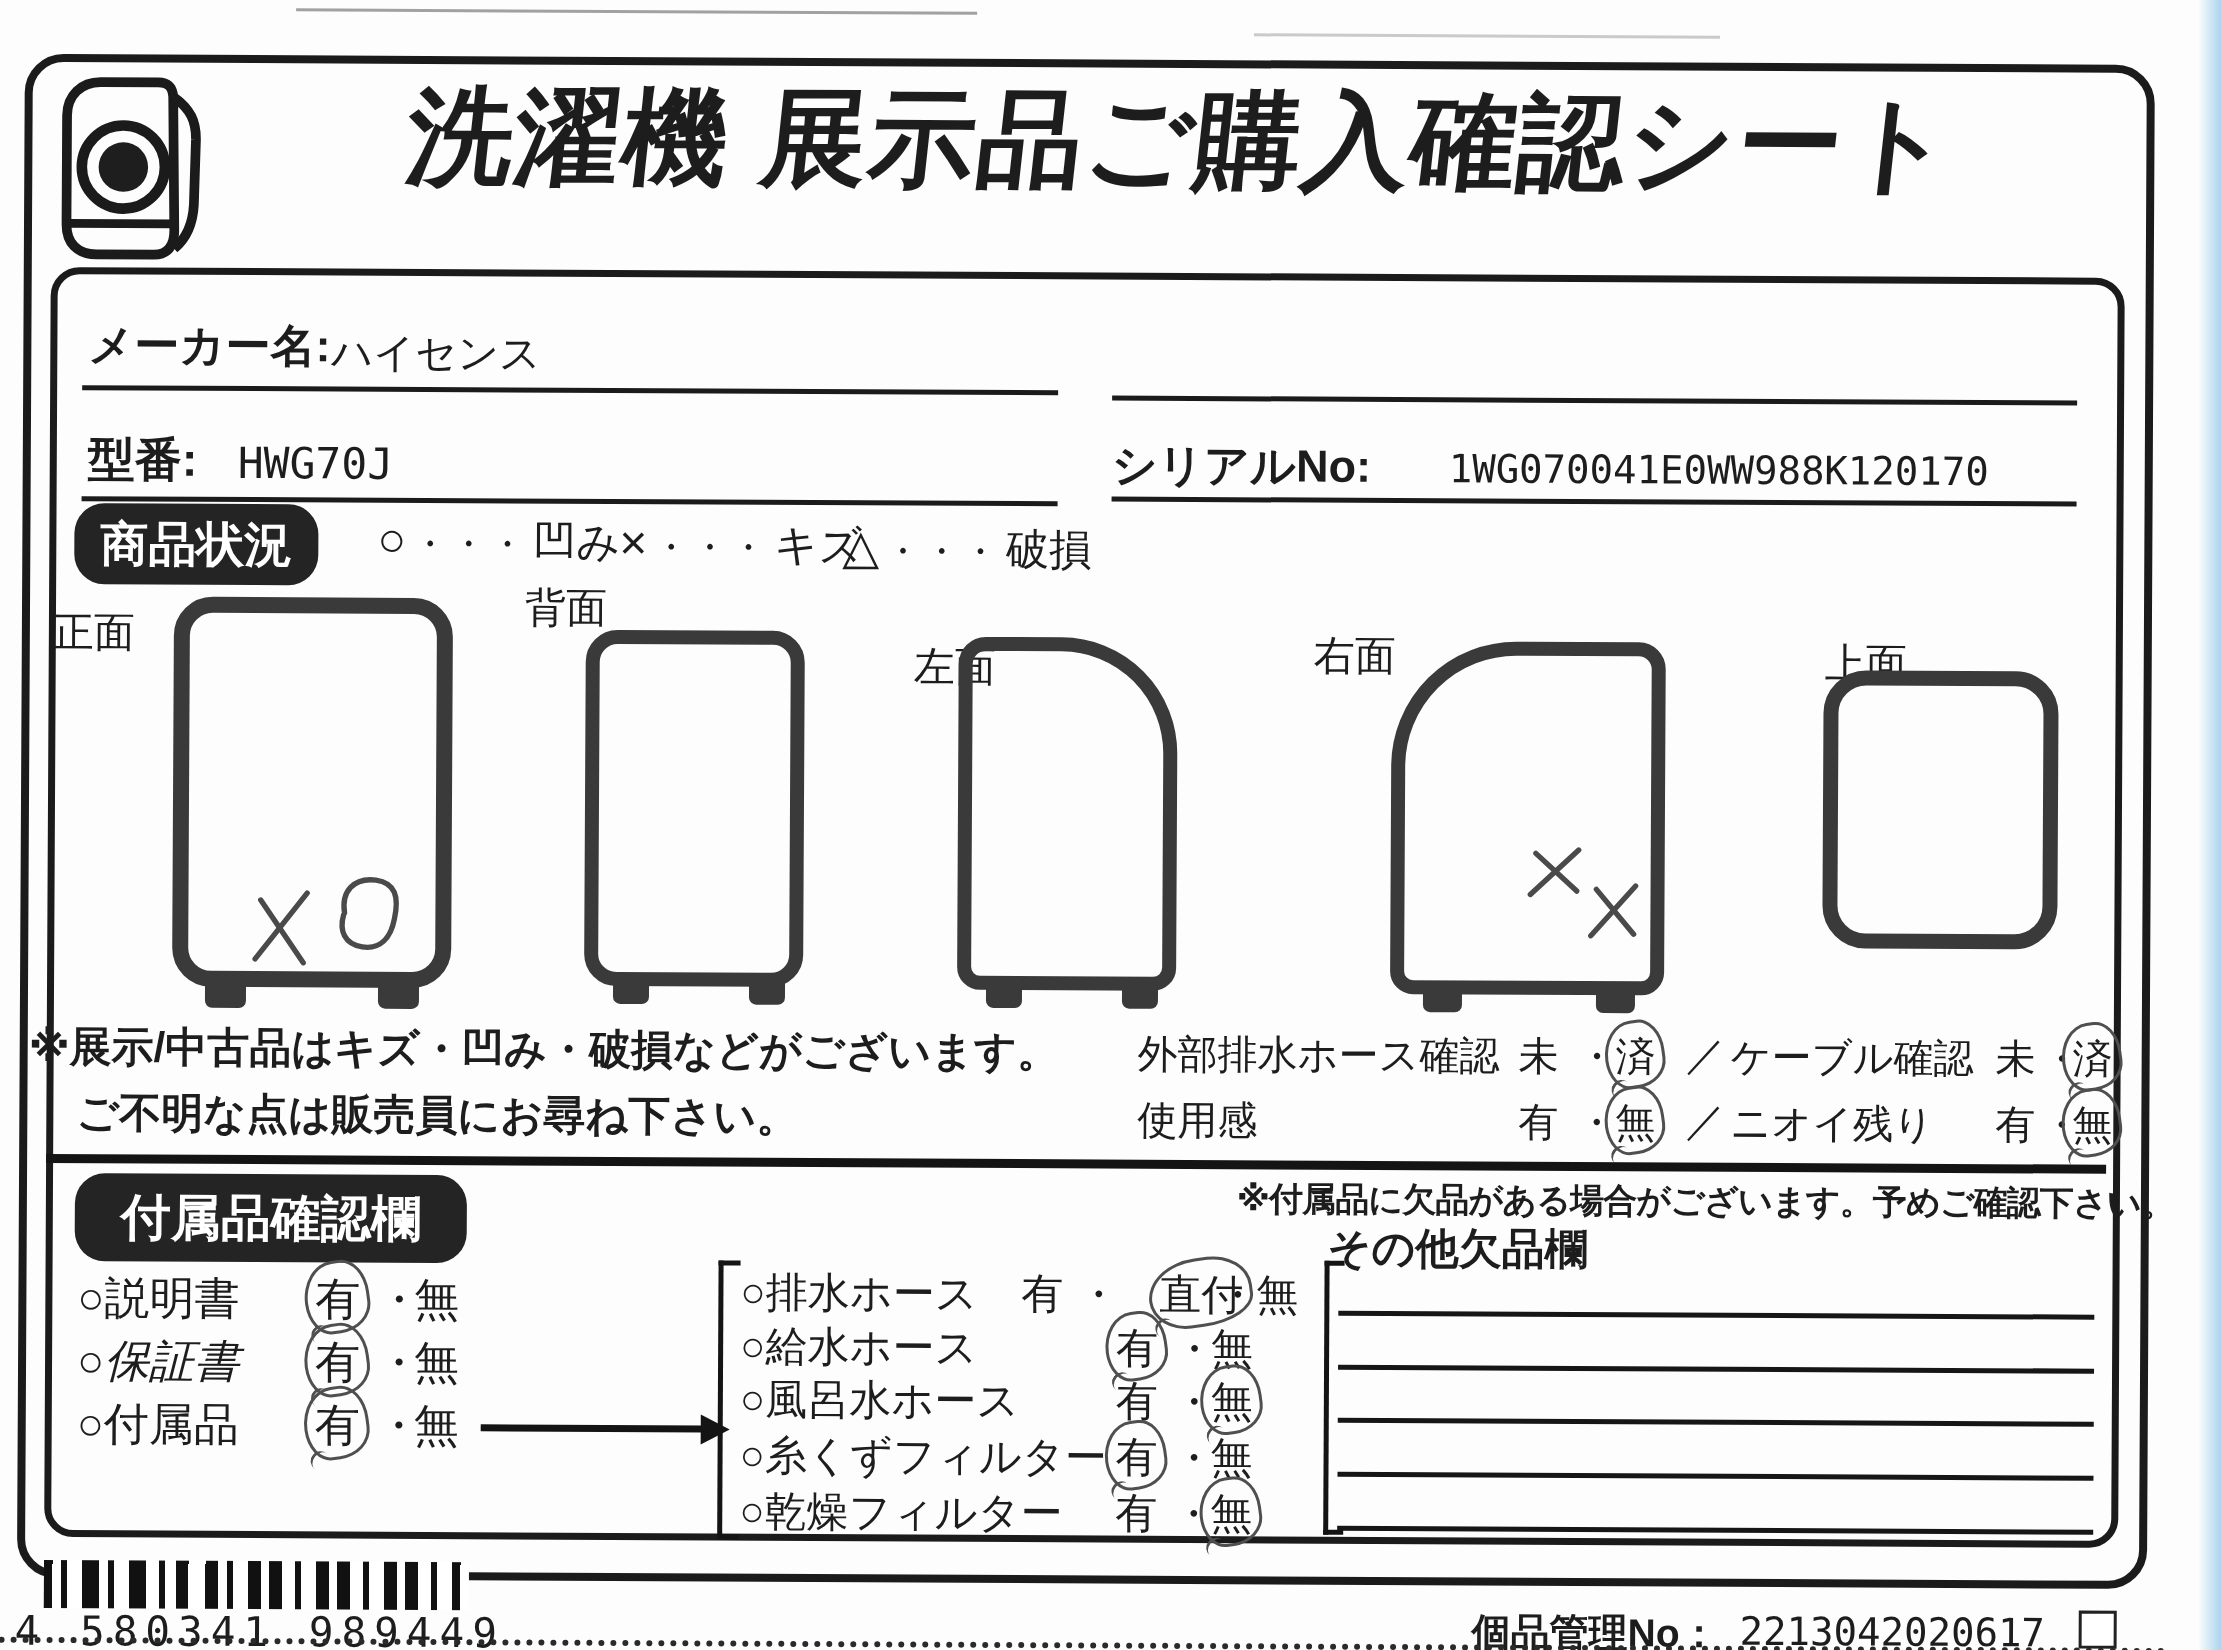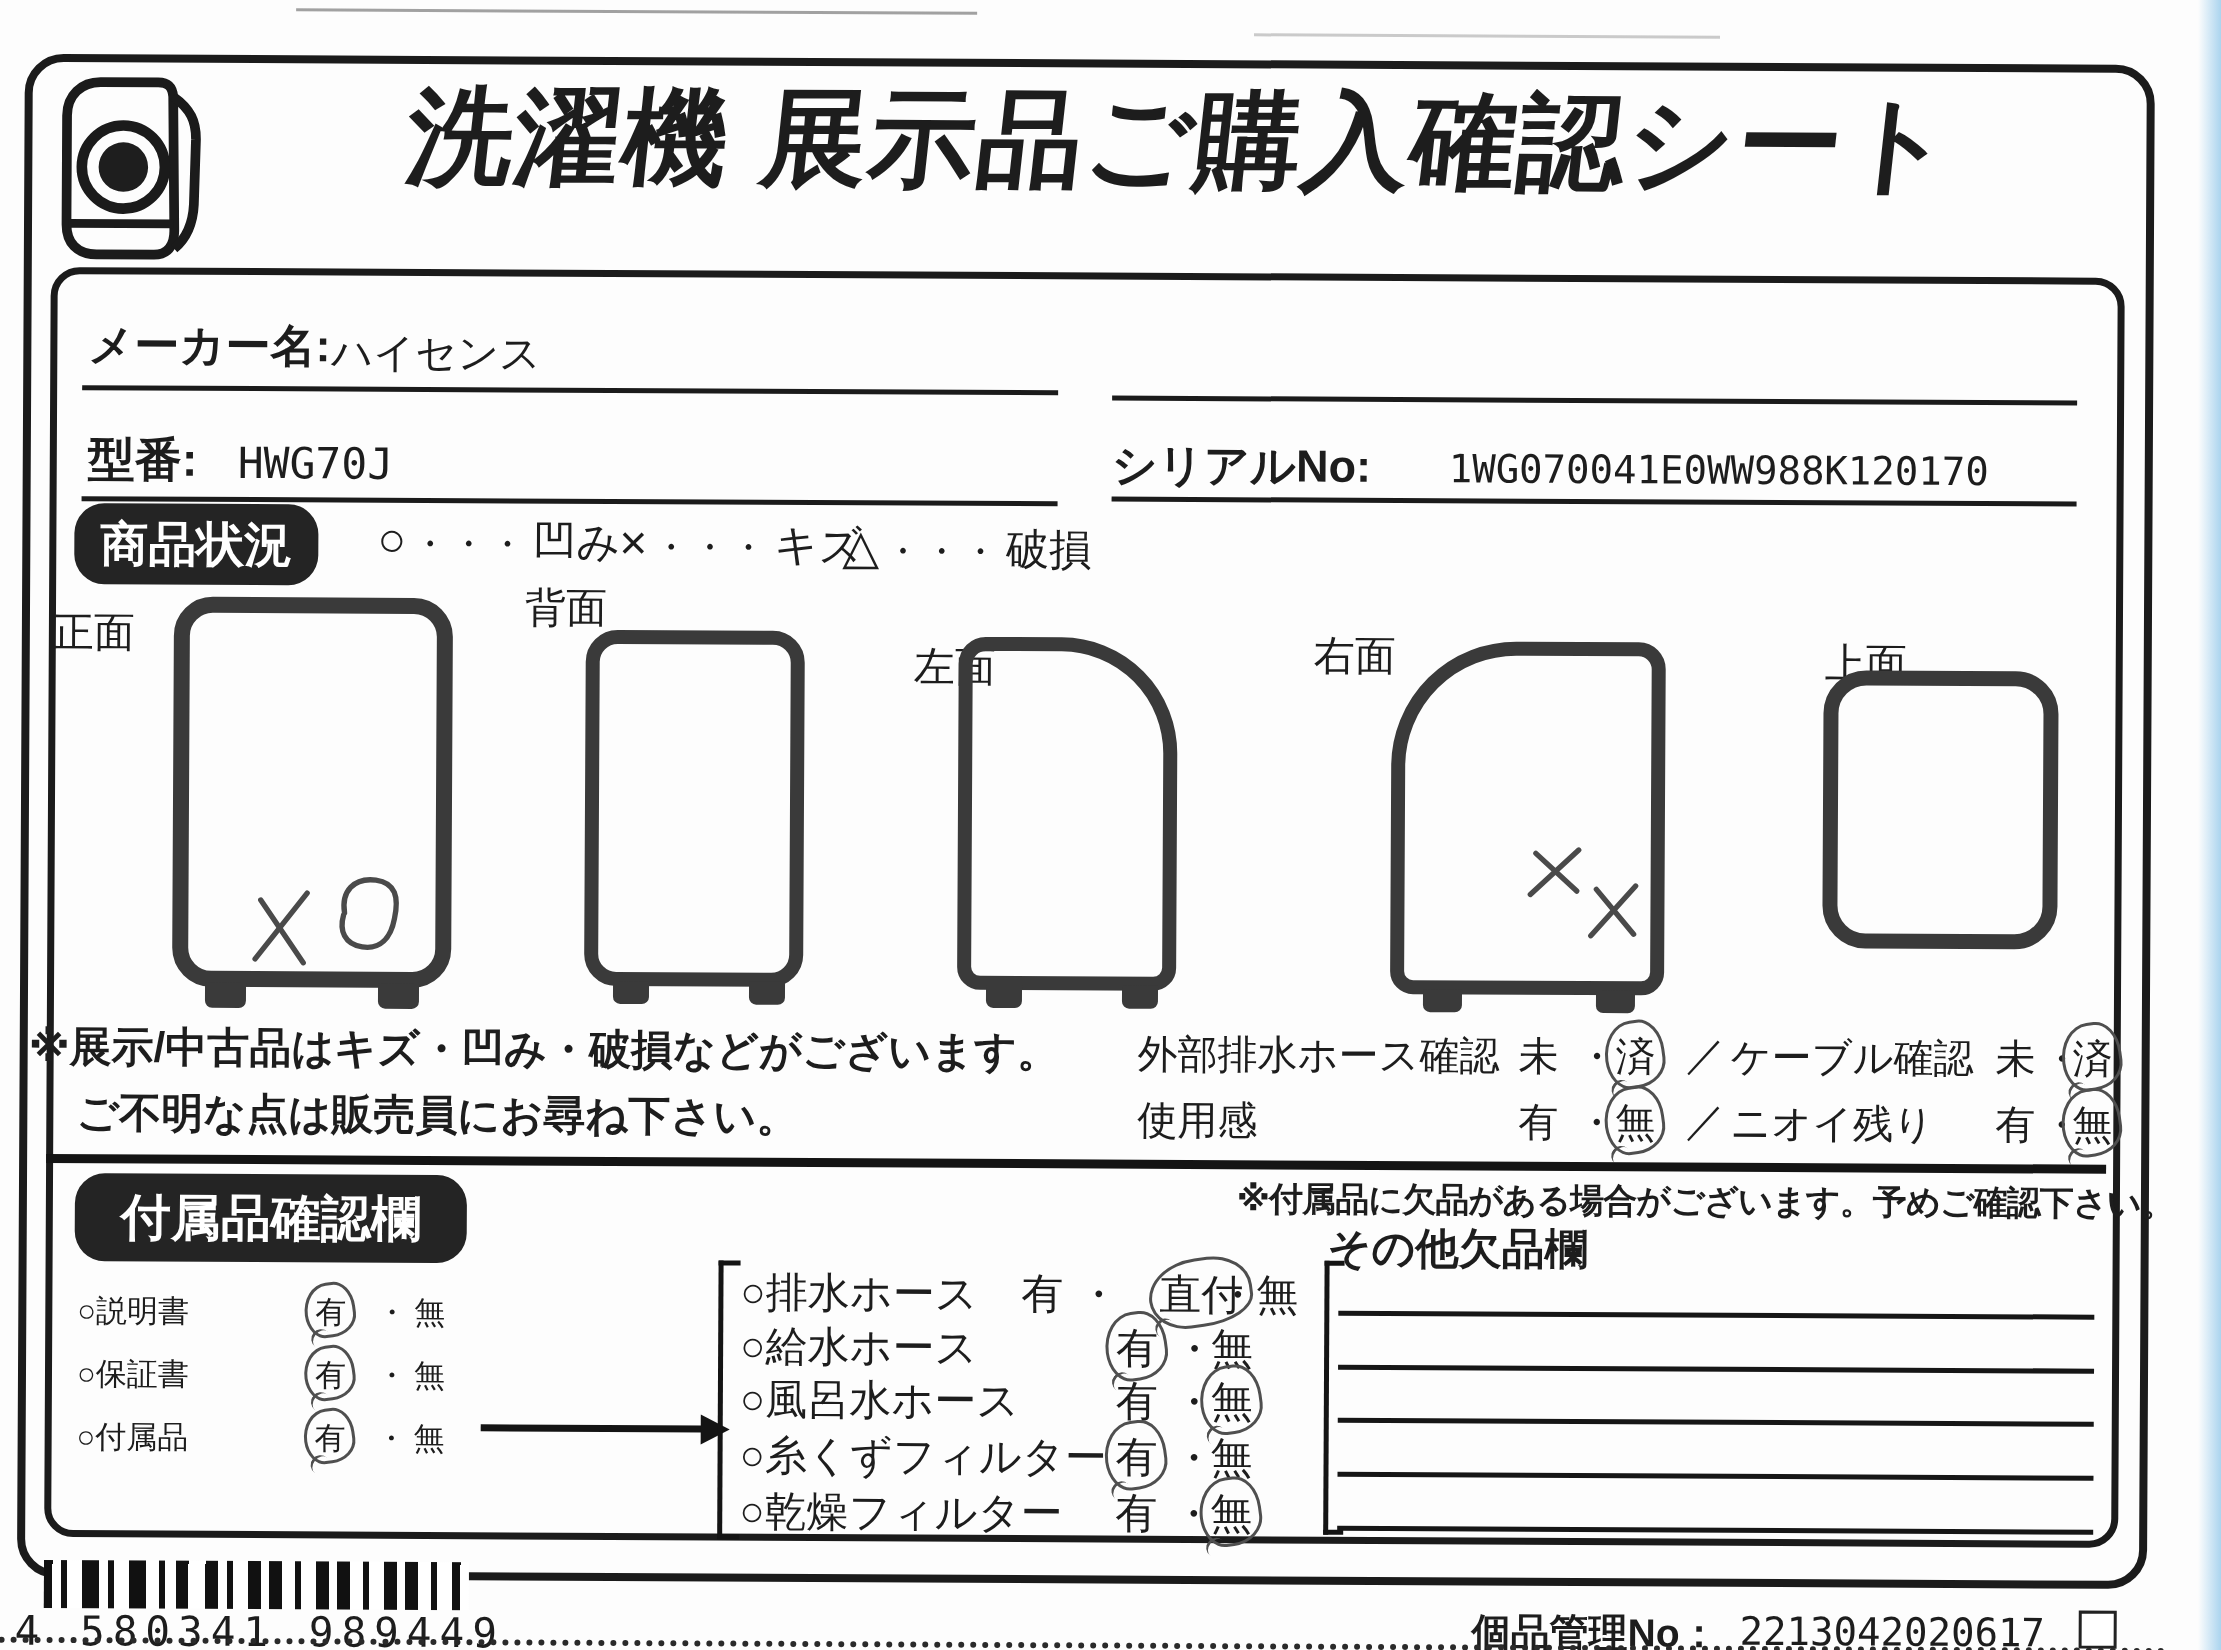--- a/index.html
+++ b/index.html
@@ -32,21 +32,21 @@
   .note{position:absolute;font-weight:600;white-space:nowrap;}
   .circ{position:relative;display:inline-block;}
   .circ::after{content:"";position:absolute;left:-10.7px;right:-9px;top:-9px;bottom:-3.6px;
      border:3.6px solid #4f4f4f;border-radius:55% 45% 58% 42%/62% 55% 45% 52%;
      transform:rotate(-8deg);pointer-events:none;}
   .circ::before{content:"";position:absolute;width:18px;height:19.7px;left:-3.6px;bottom:-16px;
      border-left:3.6px solid #4f4f4f;border-radius:50%;transform:rotate(38deg);pointer-events:none;}
   .chkrow-txt{position:absolute;font-size:40px;white-space:nowrap;}
   .divider{position:absolute;left:52px;top:1154px;width:2060px;height:9px;background:#141414;}
   .acc-note{position:absolute;font-size:34px;letter-spacing:-0.9px;white-space:nowrap;font-weight:600;}
-  .list-txt{position:absolute;font-size:31px;white-space:nowrap;margin-top:22px;}
+  .list-txt{position:absolute;font-size:45px;white-space:nowrap;}
   .sub-txt{position:absolute;font-size:42px;white-space:nowrap;}
   .arrow-line{position:absolute;background:#141414;}
   .arrow-head{position:absolute;width:0;height:0;border-top:15px solid transparent;
      border-bottom:15px solid transparent;border-left:29px solid #141414;}
   .bracket-v{position:absolute;width:4.5px;background:#141414;}
   .bracket-t{position:absolute;height:4.5px;background:#141414;}
   .blank-line{position:absolute;height:4.5px;background:#161616;}
   .barcode-bars{position:absolute;left:52px;top:1560px;width:425px;height:48px;
      background:linear-gradient(90deg,
       #111 0 2%,#fff 2% 4%,#111 4% 5.5%,#fff 5.5% 9%,#111 9% 13%,#fff 13% 15%,
@@ -177,21 +177,21 @@
 
     <div class="pill" style="left:81px;top:1173px;width:392px;height:88px;font-size:50px;">付属品確認欄</div>
     <div class="acc-note" style="left:1243px;top:1170px;">※付属品に欠品がある場合がございます。予めご確認下さい。</div>
     <div class="abs" style="left:1334px;top:1213px;font-size:43px;font-weight:800;white-space:nowrap;">その他欠品欄</div>
 
     <div class="list-txt" style="left:84px;top:1268px;">○説明書</div>
     <div class="list-txt circ" style="left:322px;top:1268px;">有</div>
     <div class="list-txt" style="left:383px;top:1268px;">・</div>
     <div class="list-txt" style="left:421px;top:1268px;">無</div>
 
-    <div class="list-txt" style="left:84px;top:1331px;">○保証書</div>
+    <div class="list-txt" style="left:84px;top:1331px;font-style:italic;">○保証書</div>
     <div class="list-txt circ" style="left:322px;top:1331px;">有</div>
     <div class="list-txt" style="left:383px;top:1331px;">・</div>
     <div class="list-txt" style="left:421px;top:1331px;">無</div>
 
     <div class="list-txt" style="left:84px;top:1394px;">○付属品</div>
     <div class="list-txt circ" style="left:322px;top:1394px;">有</div>
     <div class="list-txt" style="left:383px;top:1394px;">・</div>
     <div class="list-txt" style="left:421px;top:1394px;">無</div>
 
     <div class="arrow-line" style="left:488px;top:1422px;width:222px;height:7.2px;"></div>

